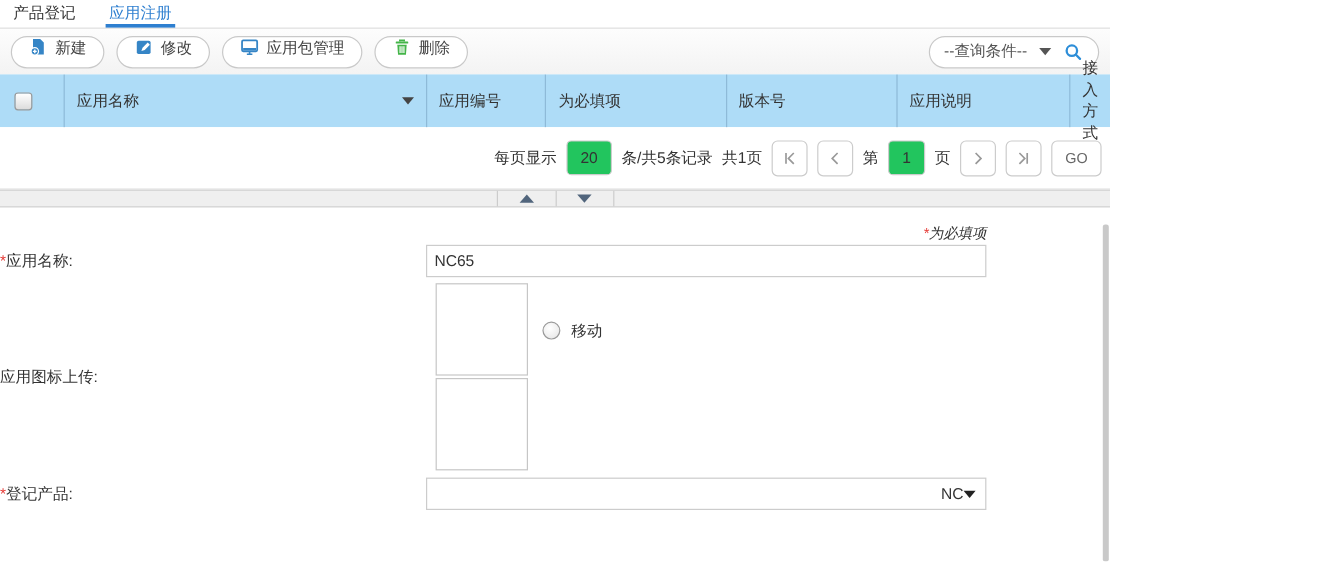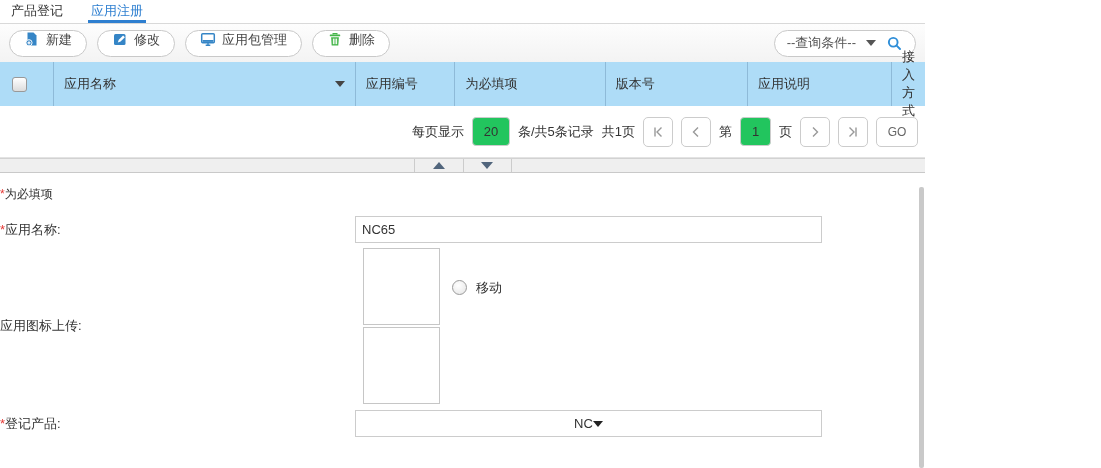--- a/index.html
+++ b/index.html
@@ -71,30 +71,30 @@
                 align-items:center; justify-content:center; cursor:pointer; }
   .split-cell.last { border-right:1px solid #ccc; }
   .tri-up { width:0; height:0; border-left:6px solid transparent;
             border-right:6px solid transparent; border-bottom:7px solid #51657c; }
   .tri-down { width:0; height:0; border-left:6px solid transparent;
               border-right:6px solid transparent; border-top:7px solid #51657c; }
 
   
   .form { position:relative; height:295px; background:#fff; padding-top:13px; }
   .form-content { width:822px; }
-  .req-note { text-align:left; font-size:12px; height:18px; margin-bottom:12px; }
+  .req-note { text-align:right; font-size:12px; height:18px; margin-bottom:0;font-style:italic; }
   .req { color:#e53935; }
   .form-row { display:flex; align-items:center; margin-bottom:5px; }
   .f-label { width:355px; flex-shrink:0; text-align:left; font-size:13px;
              padding-right:5px; color:#333; }
   .f-control { flex:1; }
   .text-input { width:100%; height:27px; border:1px solid #ccc; padding:0 6px;
                 font-size:13px; color:#333; font-family:inherit; outline:none; }
   .select { height:27px; border:1px solid #ccc; background:#fff; display:flex;
-            align-items:center; justify-content:center; padding:0 8px;
+            align-items:center; justify-content:flex-end; padding:0 8px;
             font-size:13px; cursor:pointer; }
   .sel-caret { width:0; height:0; border-left:5px solid transparent;
                border-right:5px solid transparent; border-top:6px solid #222; }
   .upload-row { align-items:center; margin-bottom:6px; }
   .upload-boxes { display:flex; flex-direction:column; gap:2px; margin-left:8px; }
   .upload-box { width:77px; height:77px; border:1px solid #c6c6c6; background:#fff;
                 cursor:pointer; }
   .radio-col { display:flex; flex-direction:column; margin-left:12px; }
   .radio-row { height:79px; display:flex; align-items:center; gap:9px; cursor:pointer; }
   .radio { width:15px; height:15px; border-radius:50%; border:1px solid #9a9a9a;

